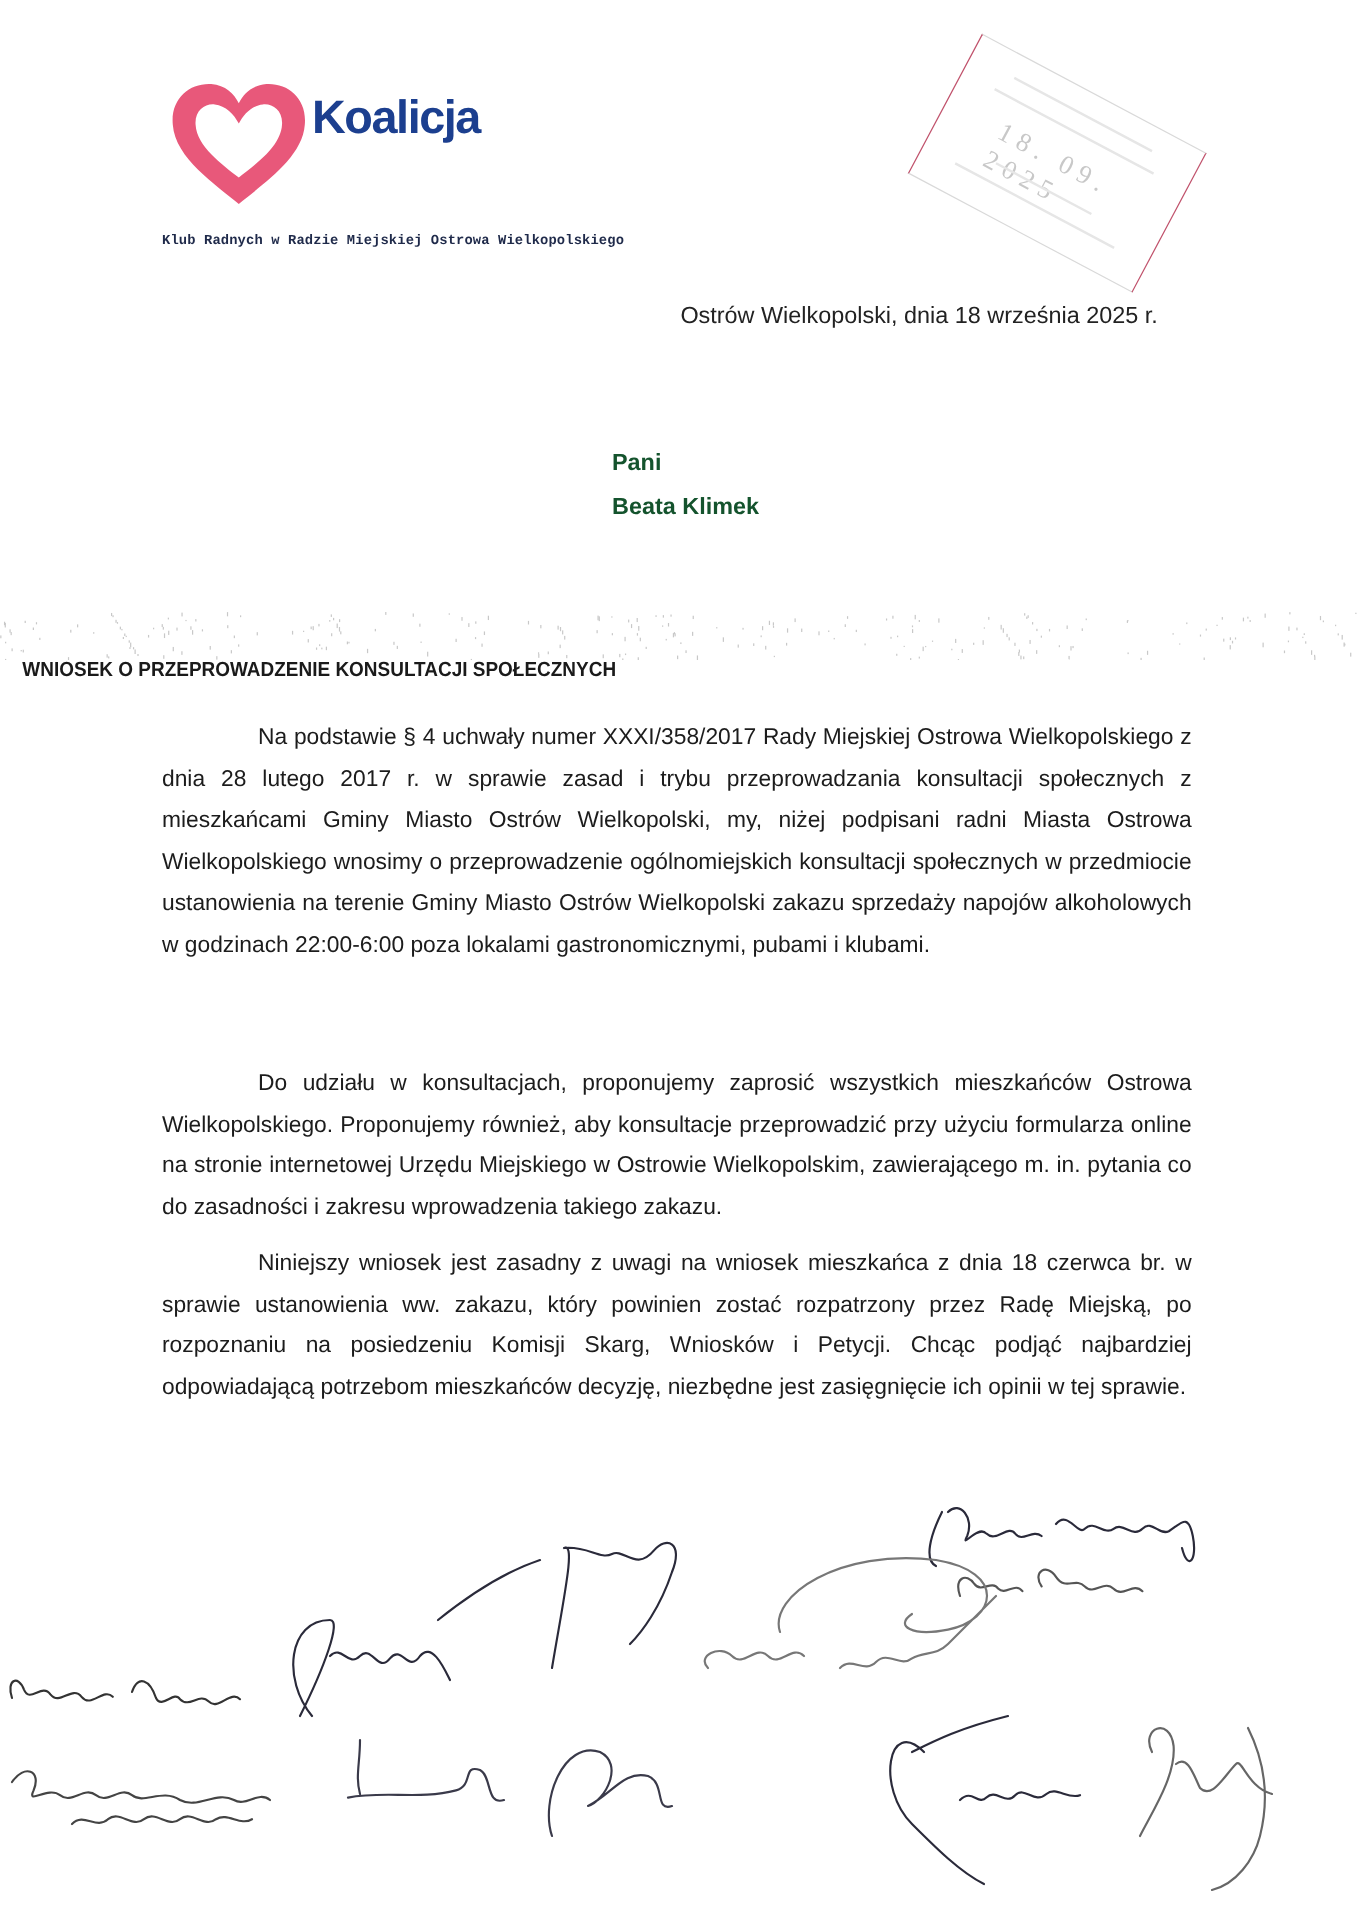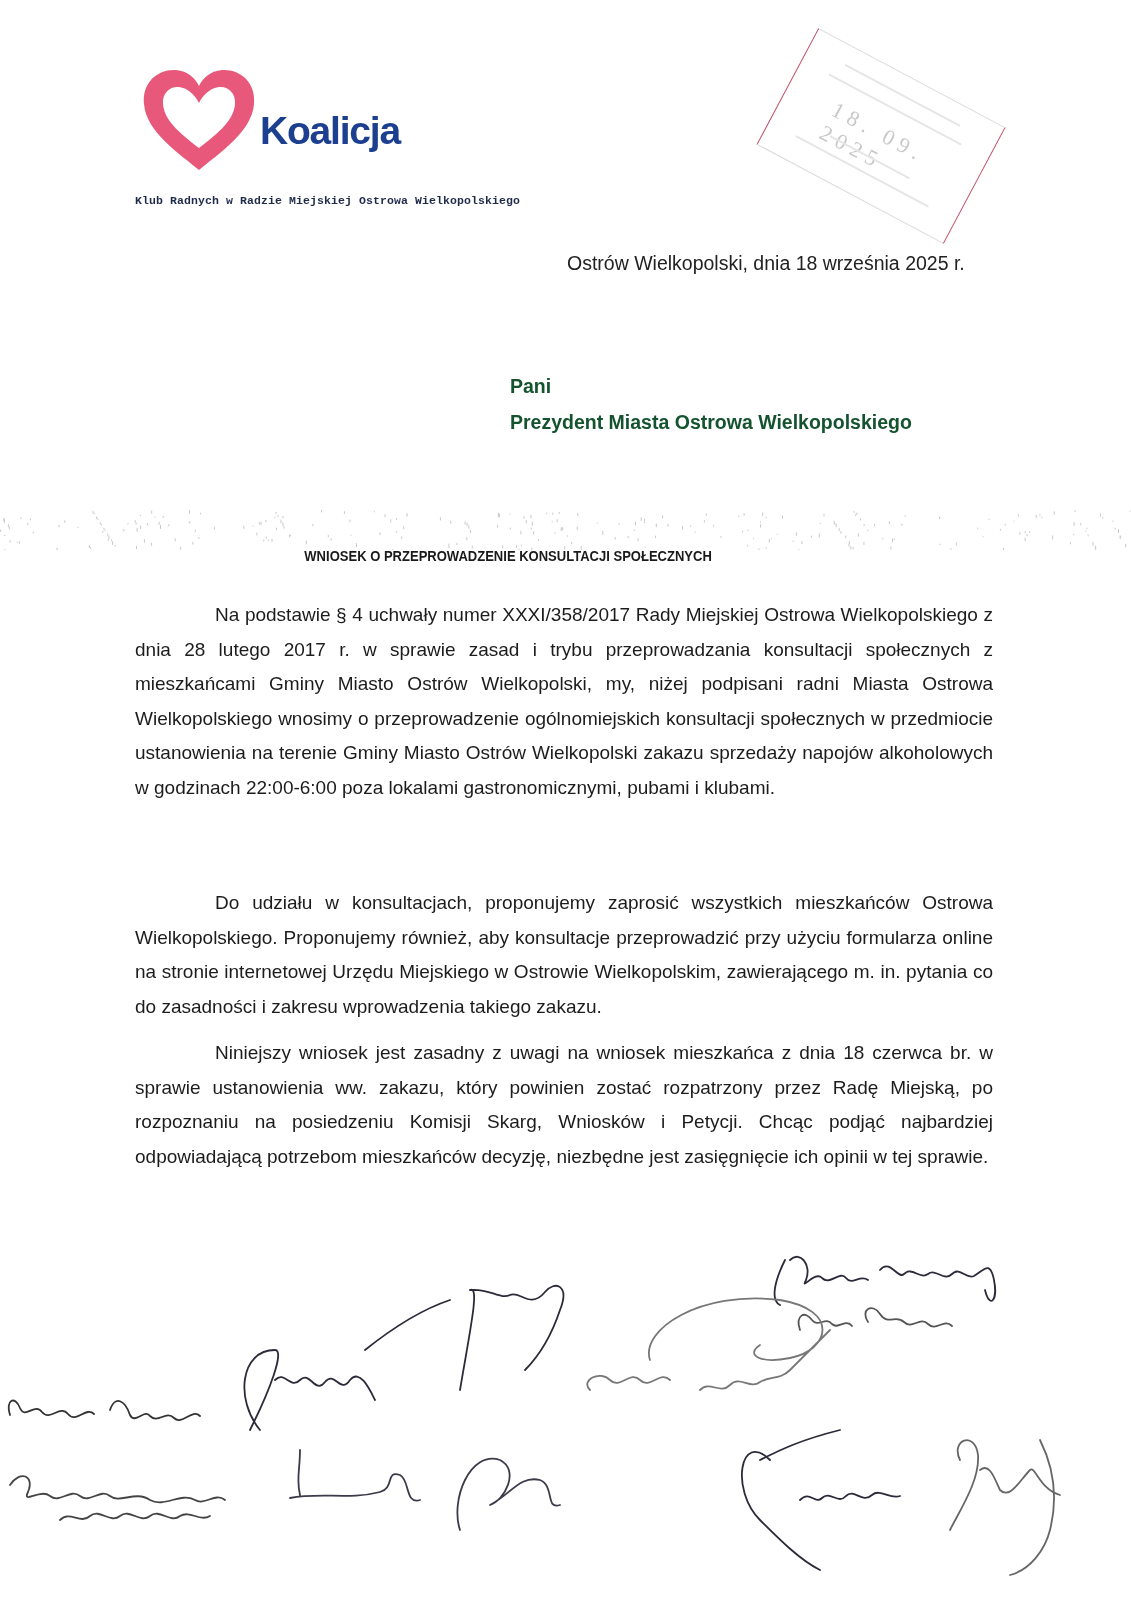--- a/index.html
+++ b/index.html
@@ -4,41 +4,41 @@
   <style>
     html, body { margin: 0; padding: 0; background: #ffffff; }
     body {
       width: 1131px; height: 1600px; position: relative; overflow: hidden;
       font-family: "Liberation Sans", sans-serif; color: #1a1a1a;
     }
     .logo { position: absolute; left: 140px; top: 66px; }
     .heart { position: absolute; left: 0; top: 0; width: 118px; height: 108px; }
     .brand { position: absolute; left: 120px; top: 16px; color: #1c3f8f;
       font-family: "Liberation Sans", sans-serif; font-weight: bold;
-      font-size: 39px; line-height: 33px; letter-spacing: -1.2px; white-space: nowrap; margin-top: 32px; }
+      font-size: 39px; line-height: 33px; letter-spacing: -1.2px; white-space: nowrap; }
     .club { position: absolute; left: 135px; top: 194px; font-size: 11.5px; font-weight: bold;
       color: #1f2a4a; white-space: nowrap; letter-spacing: 0.1px; font-family: Liberation Mono, monospace; }
 
     .stamp { position: absolute; left: 775px; top: 70px; width: 210px; height: 130px;
       transform: rotate(28deg); transform-origin: center; border: 1px solid #d9d9d9;
       border-left: 1px solid #c0506a; border-right: 1px solid #c0506a; }
     .stamp-date { position: absolute; left: 50px; top: 50px; font-family: "Liberation Serif", serif;
       font-size: 22px; color: #c8c8c8; letter-spacing: 6px; }
     .stamp-line { position: absolute; height: 2px; background: #e6e6e6; }
 
     .place-date { position: absolute; left: 567px; top: 252px; font-size: 19.5px; color: #222;
       white-space: nowrap; }
 
     .addressee { position: absolute; left: 510px; top: 368px; font-weight: bold; font-size: 19.5px;
       line-height: 36px; color: #14532d; }
 
     .speckle { position: absolute; left: 0; top: 510px; width: 1131px; height: 40px; }
 
-    .title { position: absolute; left: 0; width: 1017px; top: 548px; text-align: center;
-      font-weight: bold; font-size: 14px; color: #1a1a1a; padding-left: 0; }
+    .title { position: absolute; left: 0; width: 1017px; top: 548px; text-align: left;
+      font-weight: bold; font-size: 17px; color: #1a1a1a; padding-left: 0; }
     .title span { display: inline-block; transform: scaleX(0.93); margin-left: 0; }
 
     .body { position: absolute; left: 135px; width: 858px; font-size: 19px; line-height: 34.5px;
       text-align: justify; color: #1c1c1c; }
     .para { margin: 0; text-indent: 80px; text-align: justify; }
     .p1 { top: 598px; }
     .p2 { top: 870px; margin-top: 16px; }
     .p3 { top: 1036px; }
 
     .signatures { position: absolute; left: 0; top: 1230px; width: 1131px; height: 370px; }
@@ -63,21 +63,21 @@
   <div class="stamp-line" style="left:30px; top:34px; width:150px;"></div>
   <div class="stamp-date">18. 09. 2025</div>
   <div class="stamp-line" style="left:60px; top:88px; width:90px;"></div>
   <div class="stamp-line" style="left:30px; top:104px; width:150px;"></div>
 </div>
 
 <div class="place-date">Ostrów Wielkopolski, dnia 18 września 2025 r.</div>
 
 <div class="addressee">
   <div>Pani</div>
-  <div>Prezydent Miasta Ostrowa Wielkopolskiego</div>
+  <div>Beata Klimek</div>
 </div>
 
 <svg class="speckle" id="speckle">
     <rect x="554.7" y="22.4" width="1" height="1.3" fill="#c8c8c8"></rect>
     <rect x="275.9" y="17.7" width="1" height="2.5" fill="#c8c8c8"></rect>
     <rect x="88.8" y="35.2" width="1" height="2.8" fill="#c8c8c8"></rect>
     <rect x="464.6" y="11.4" width="1" height="3.3" fill="#c8c8c8"></rect>
     <rect x="743.6" y="3.1" width="1" height="2.5" fill="#c8c8c8"></rect>
     <rect x="265.9" y="26.9" width="1" height="1.5" fill="#c8c8c8"></rect>
     <rect x="633.8" y="19.5" width="1" height="1.5" fill="#c8c8c8"></rect>

